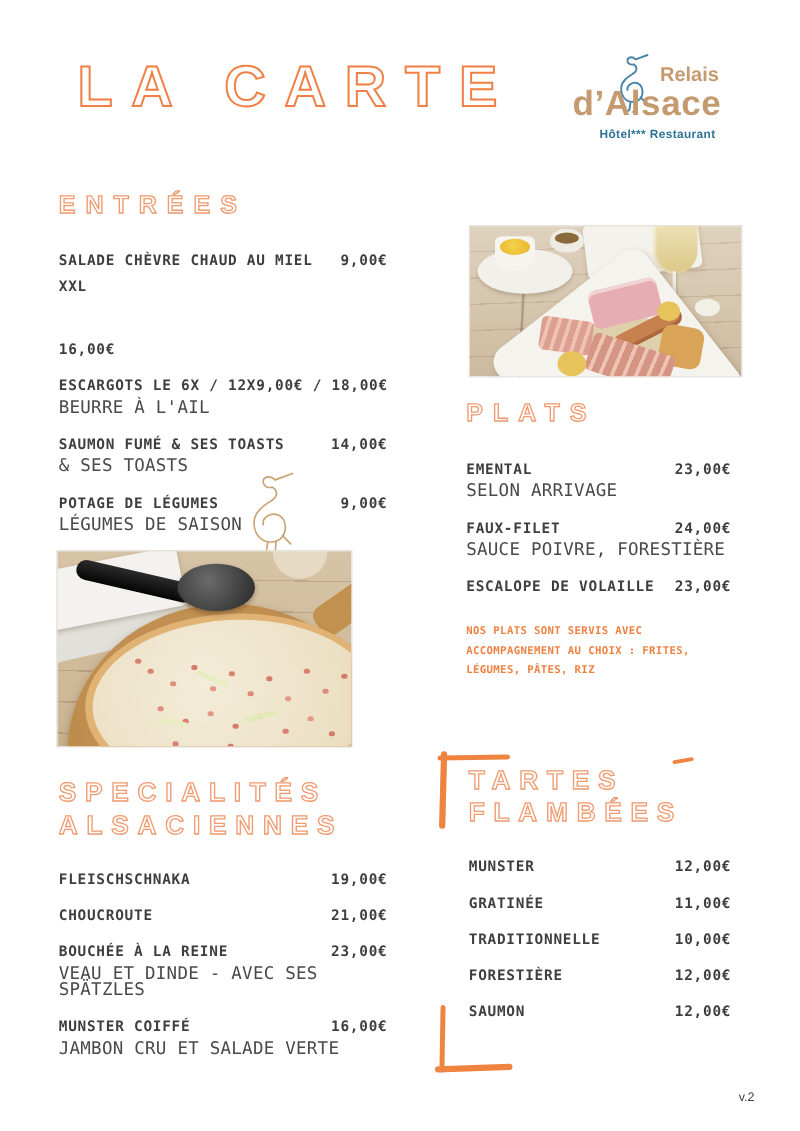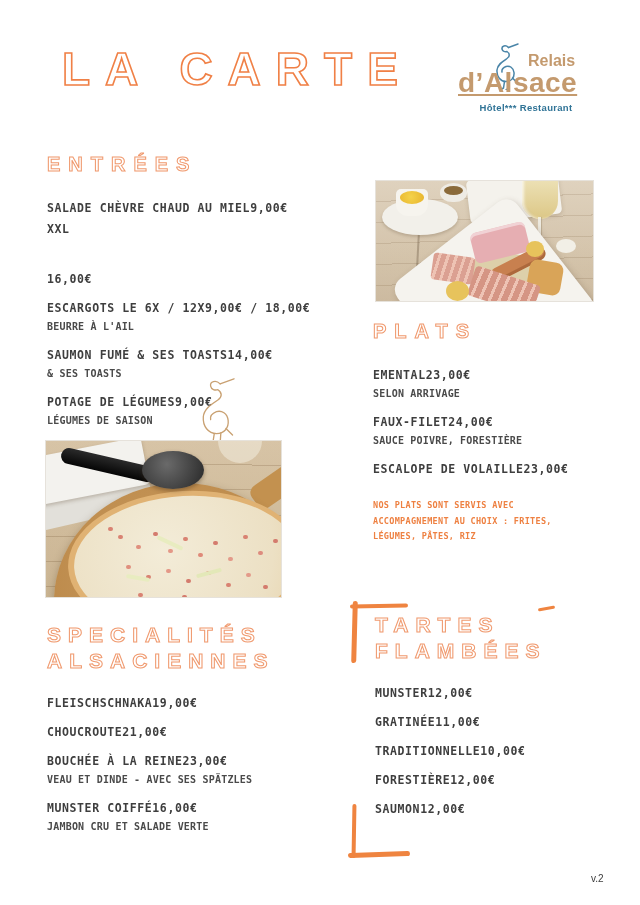--- a/index.html
+++ b/index.html
@@ -12,36 +12,36 @@
   .title{position:absolute;left:62px;top:42px;font-size:46px;letter-spacing:15px;
          -webkit-text-stroke:1.6px #f08046;color:#f28a52;white-space:nowrap;}
   h2{margin:0;}
   .h-one{font-size:20px;letter-spacing:8px;line-height:26px;margin-bottom:24px;}
   .h-two{font-size:21px;letter-spacing:7px;line-height:26px;margin-bottom:22px;}
 
   
   .logo{position:absolute;left:456px;top:42px;width:140px;height:78px;}
   .logo-heron{position:absolute;left:32px;top:-4px;}
   .logo-relais{position:absolute;left:72px;top:10px;font:700 16px "Liberation Sans",sans-serif;color:#c49a6e;}
-  .logo-alsace{position:absolute;left:2px;top:25px;font:700 28px "Liberation Sans",sans-serif;color:#c49a6e;letter-spacing:.5px;text-decoration:underline;}
+  .logo-alsace{position:absolute;left:2px;top:25px;font:700 28px "Liberation Sans",sans-serif;color:#c49a6e;letter-spacing:.5px;}
   .logo-sub{position:absolute;left:0;top:60px;width:140px;text-align:center;
             font:700 9.5px "Liberation Sans",sans-serif;color:#2f7396;letter-spacing:.3px;}
 
   
   .sec{position:absolute;}
   .sec-entrees{left:47px;top:151px;width:263px;}
   .sec-plats{left:373px;top:318px;width:212px;}
   .sec-spec{left:47px;top:622px;width:263px;}
   .sec-tartes{left:375px;top:612px;width:210px;}
 
   .item{margin-bottom:15px;}
-  .row{display:flex;justify-content:flex-start;align-items:baseline;}
+  .row{display:flex;justify-content:space-between;align-items:baseline;}
   .row-sub{display:flex;justify-content:flex-end;gap:36px;align-items:baseline;margin-top:7px;flex-direction:column;}
   .name,.price{font-size:11.5px;font-weight:700;letter-spacing:.6px;color:#3e3e3e;white-space:nowrap;}
-  .desc{margin-top:5px;font-size:10px;font-weight:700;letter-spacing:.2px;color:#4a4a4a;line-height:13px;}
+  .desc{margin-top:5px;font-size:14px;font-weight:400;letter-spacing:.2px;color:#4a4a4a;line-height:13px;}
   .note{margin-top:22px;color:#ee8142;font-size:8.5px;font-weight:700;letter-spacing:.3px;line-height:15.5px;}
   .sec-tartes .item{margin-bottom:15px;}
 
   
   .brush{position:absolute;background:#ef8440;border-radius:3px;}
   .b-v1{left:352px;top:601px;width:5px;height:62px;transform:rotate(1.5deg);}
   .b-h1{left:350px;top:604px;width:58px;height:4px;transform:rotate(-1deg);}
   .b-d1{left:538px;top:607px;width:17px;height:3px;transform:rotate(-10deg);}
   .b-v2{left:352px;top:804px;width:4px;height:54px;transform:rotate(1deg);}
   .b-h2{left:348px;top:852px;width:62px;height:5px;transform:rotate(-2deg);}

